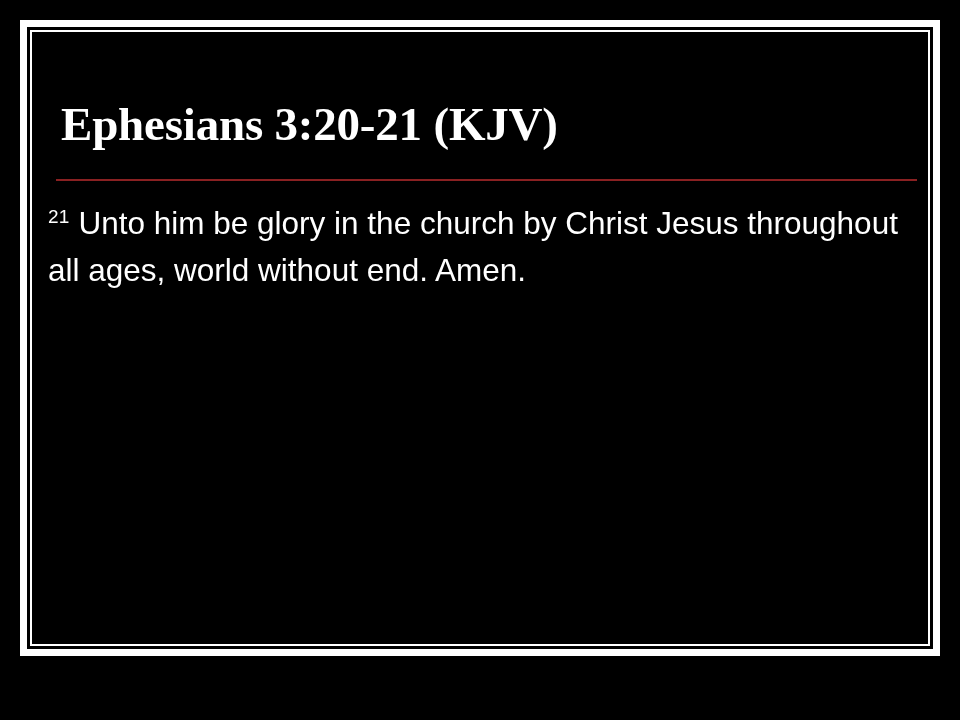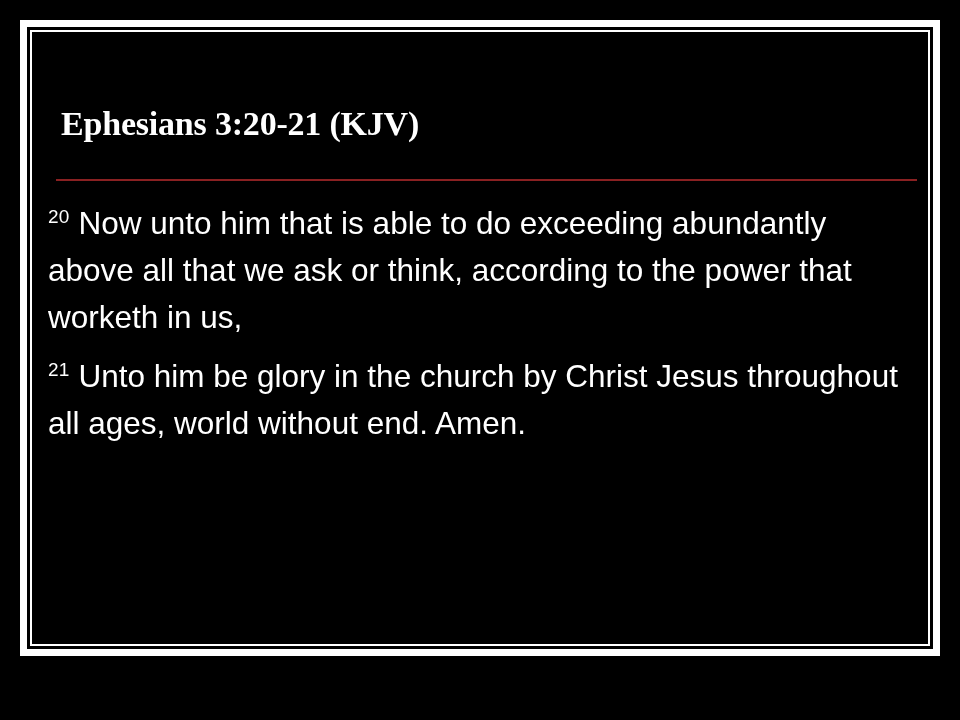--- a/index.html
+++ b/index.html
@@ -47,21 +47,21 @@
 
   
   #title {
     position: absolute;
     left: 61px;
     top: 96px;
     width: 840px;
     margin: 0;
     font-family: "Liberation Serif", "DejaVu Serif", serif;
     font-weight: bold;
-    font-size: 34px;
+    font-size: 47px;
     line-height: 56px;
     color: #ffffff;
     letter-spacing: -0.2px;
     white-space: nowrap;
   }
 
   
   #title-rule {
     position: absolute;
     left: 56px;
@@ -103,22 +103,19 @@
 
   <div id="frame-outer"></div>
   <div id="frame-inner"></div>
 
   <h1 id="title">Ephesians 3:20-21 (KJV)</h1>
 
   <div id="title-rule"></div>
 
   <div id="body-text">
 
-    <p class="verse">
-      <span class="verse-num">20</span><span class="verse-text"> Now unto him that is able to do exceeding abundantly above all that we ask or think, according to the power that worketh in us,</span>
-    </p>
 
     <p class="verse">
       <span class="verse-num">21</span><span class="verse-text"> Unto him be glory in the church by Christ Jesus throughout all ages, world without end. Amen.</span>
     </p>
 
   </div>
 </div>
 
 </body></html>

